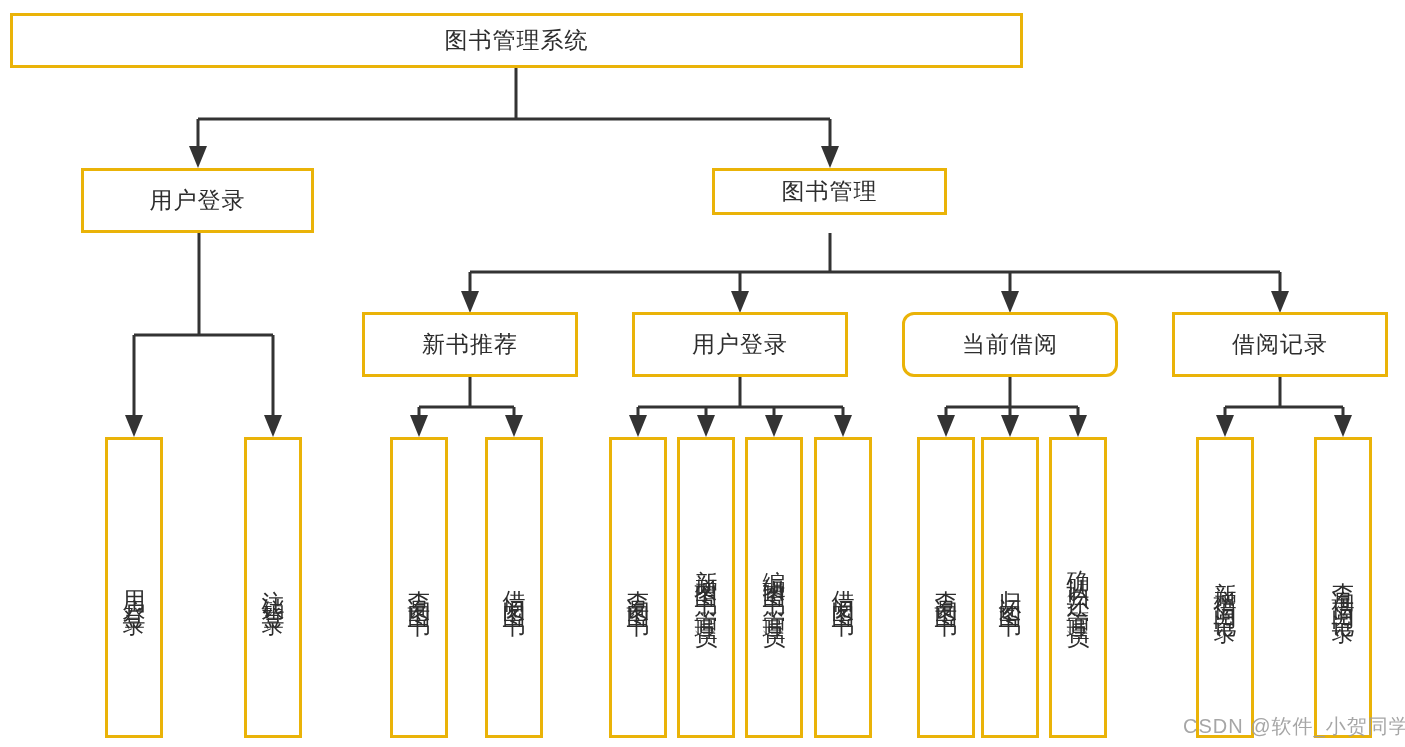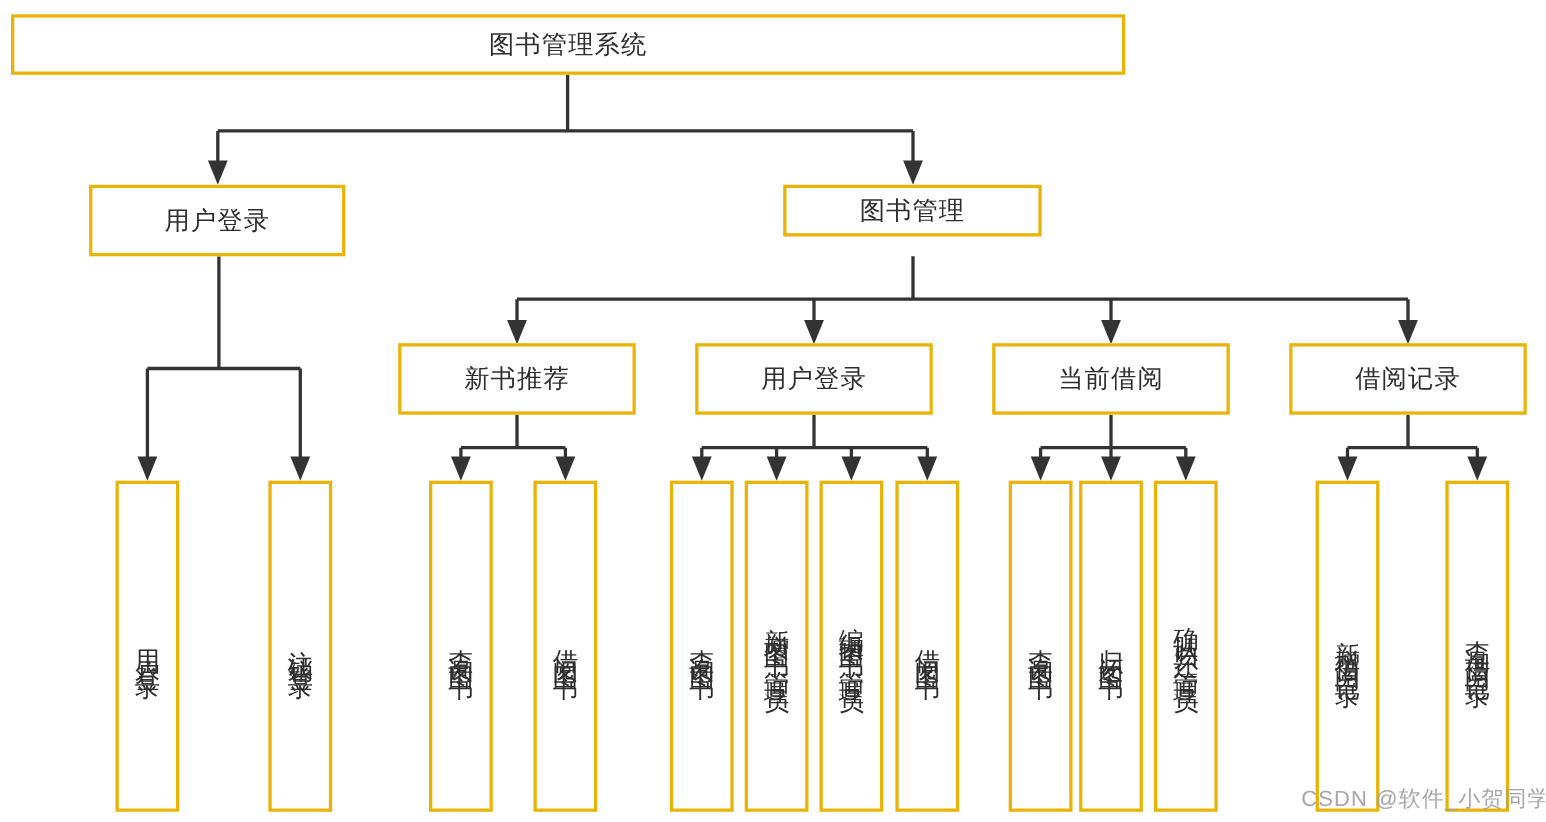--- a/index.html
+++ b/index.html
@@ -95,21 +95,21 @@
   <div class="node" style="left:712px;top:168px;width:235px;height:47px;">
     <span>图书管理</span>
   </div>
 
   <div class="node" style="left:362px;top:312px;width:216px;height:65px;">
     <span>新书推荐</span>
   </div>
   <div class="node" style="left:632px;top:312px;width:216px;height:65px;">
     <span>用户登录</span>
   </div>
-  <div class="node" style="left:902px;top:312px;width:216px;height:65px;">
+  <div class="node" style="left:902px;top:312px;width:216px;height:65px;border-radius:12px;">
     <span>当前借阅</span>
   </div>
   <div class="node" style="left:1172px;top:312px;width:216px;height:65px;">
     <span>借阅记录</span>
   </div>
 
   <div class="node leaf" style="left:105px;">
     <span class="vtext">用户登录</span>
   </div>
   <div class="node leaf" style="left:244px;">

